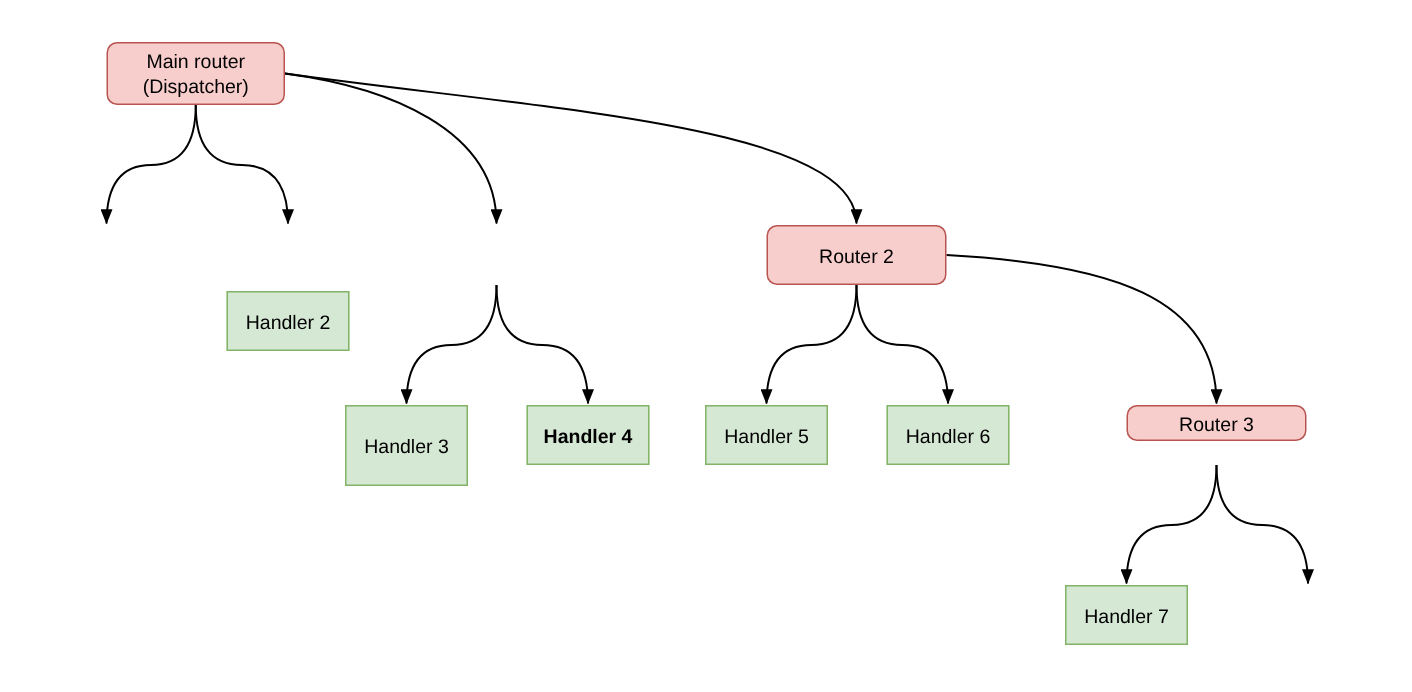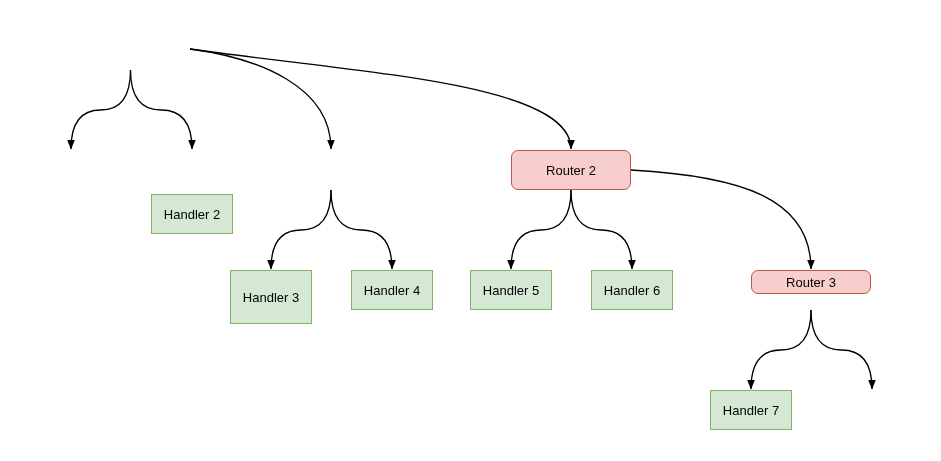--- a/index.html
+++ b/index.html
@@ -61,36 +61,40 @@
     <path class="edge" marker-end="url(#arrow)" d="M190,49 C360,73 571,83 571,149"></path>
     <path class="edge" marker-end="url(#arrow)" d="M331,190 Q331,230 301,230 Q271,230 271,269"></path>
     <path class="edge" marker-end="url(#arrow)" d="M331,190 Q331,230 361.5,230 Q392,230 392,269"></path>
     <path class="edge" marker-end="url(#arrow)" d="M571,190 Q571,230 541,230 Q511,230 511,269"></path>
     <path class="edge" marker-end="url(#arrow)" d="M571,190 Q571,230 601.5,230 Q632,230 632,269"></path>
     <path class="edge" marker-end="url(#arrow)" d="M631,170 C740,176 811,198 811,269"></path>
     <path class="edge" marker-end="url(#arrow)" d="M811,310 Q811,350 781,350 Q751,350 751,389"></path>
     <path class="edge" marker-end="url(#arrow)" d="M811,310 Q811,350 841.5,350 Q872,350 872,389"></path>
   </svg>
 
+  <div class="node router" style="left:71px; top:28px; width:119px; height:42px;">
+    <div>Main router</div>
+    <div>(Dispatcher)</div>
+  </div>
 
 
   <div class="node handler" style="left:151px; top:150px; width:82px; height:40px;margin-top:44px;">
     <div>Handler 2</div>
   </div>
 
 
   <div class="node router" style="left:511px; top:150px; width:120px; height:40px;">
     <div>Router 2</div>
   </div>
 
   <div class="node handler" style="left:230px; top:270px; width:82px; height:54px;">
     <div>Handler 3</div>
   </div>
 
-  <div class="node handler" style="left:351px; top:270px; width:82px; height:40px;">
+  <div class="node handler" style="left:351px; top:270px; width:82px; height:40px;font-weight:bold;">
     <div>Handler 4</div>
   </div>
 
   <div class="node handler" style="left:470px; top:270px; width:82px; height:40px;">
     <div>Handler 5</div>
   </div>
 
   <div class="node handler" style="left:591px; top:270px; width:82px; height:40px;">
     <div>Handler 6</div>
   </div>

